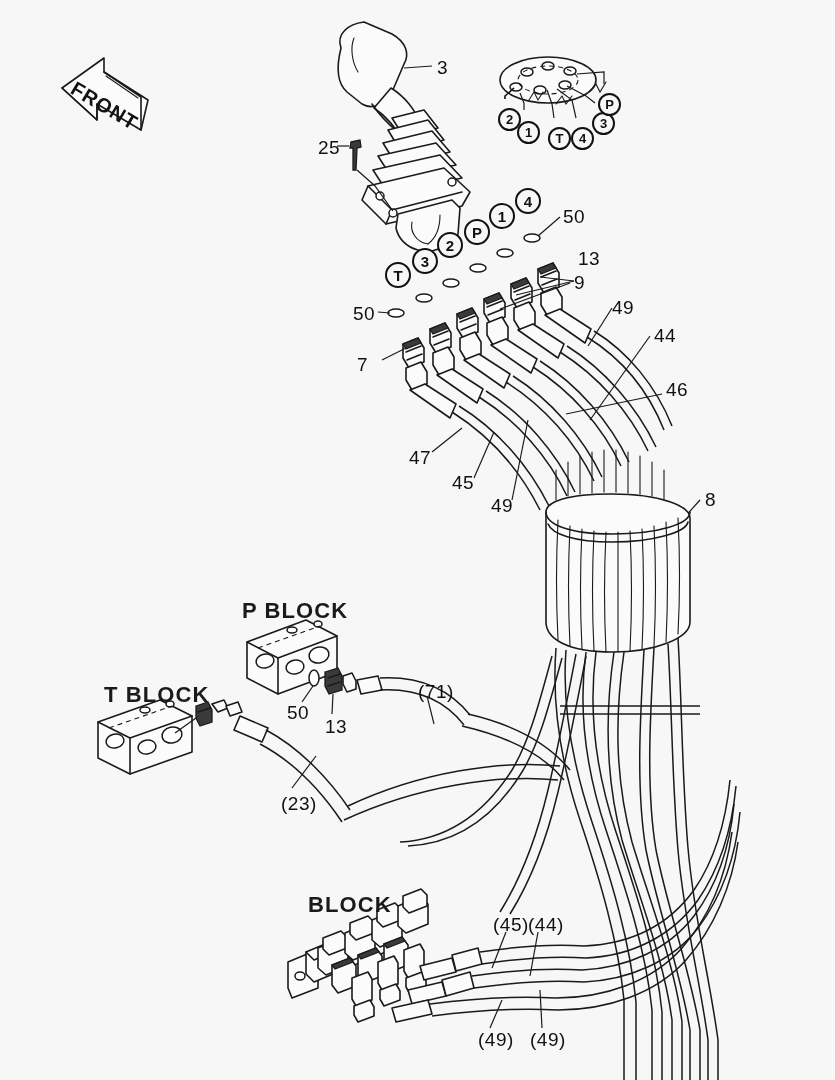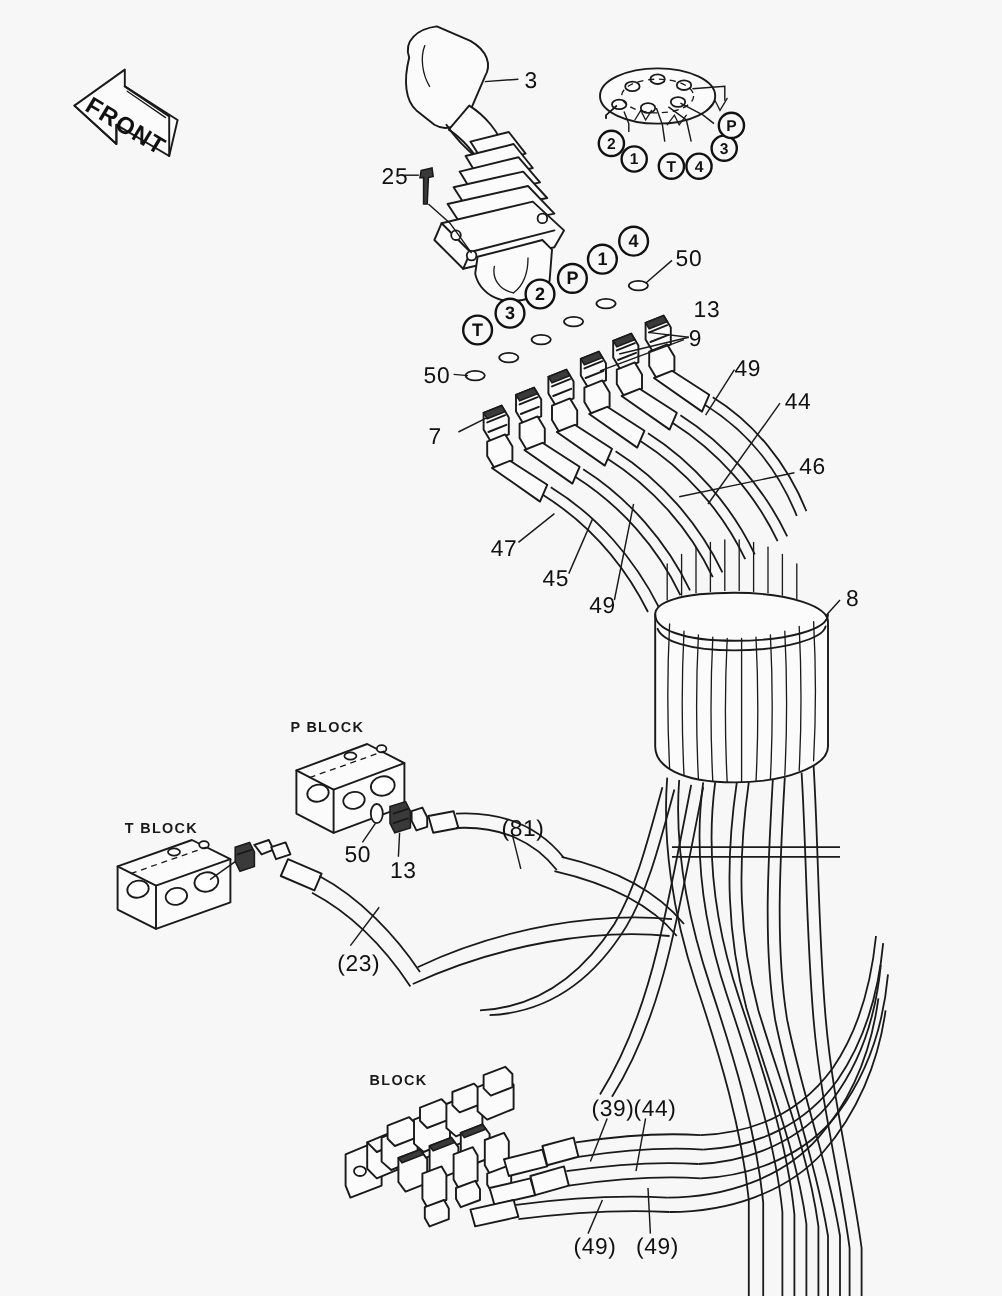--- a/index.html
+++ b/index.html
@@ -15,21 +15,21 @@
   .lbl{
     position:absolute;
     font-family:"Liberation Sans",sans-serif;
     color:#111;
     white-space:nowrap;
     line-height:1;
     user-select:none;
   }
   .lbl-num{font-size:19px;font-weight:400;letter-spacing:.5px;}
   .lbl-par{font-size:19px;font-weight:400;letter-spacing:.5px;}
-  .lbl-block{font-size:12px;font-weight:700;letter-spacing:1.1px;color:#1a1a1a;}
+  .lbl-block{font-size:22px;font-weight:700;letter-spacing:1.1px;color:#1a1a1a;}
   .circ{
     position:absolute;
     width:26px;height:26px;
     border:2px solid #111;
     border-radius:50%;
     background:#f7f7f7;
     display:flex;align-items:center;justify-content:center;
     font-family:"Liberation Sans",sans-serif;
     font-size:15px;font-weight:700;color:#111;
     box-sizing:border-box;
@@ -440,23 +440,23 @@
   <div class="lbl lbl-num" style="left:654px;top:326px;text-align:center;">44</div>
   <div class="lbl lbl-num" style="left:666px;top:380px;">46</div>
   <div class="lbl lbl-num" style="left:353px;top:304px;">50</div>
   <div class="lbl lbl-num" style="left:357px;top:355px;">7</div>
   <div class="lbl lbl-num" style="left:409px;top:448px;">47</div>
   <div class="lbl lbl-num" style="left:452px;top:473px;text-align:center;">45</div>
   <div class="lbl lbl-num" style="left:491px;top:496px;">49</div>
   <div class="lbl lbl-num" style="left:705px;top:490px;">8</div>
   <div class="lbl lbl-num" style="left:287px;top:703px;">50</div>
   <div class="lbl lbl-num" style="left:325px;top:717px;">13</div>
-  <div class="lbl lbl-par" style="left:418px;top:682px;">(81)</div>
+  <div class="lbl lbl-par" style="left:418px;top:682px;">(71)</div>
   <div class="lbl lbl-par" style="left:281px;top:794px;">(23)</div>
-  <div class="lbl lbl-par" style="left:493px;top:915px;">(39)</div>
+  <div class="lbl lbl-par" style="left:493px;top:915px;">(45)</div>
   <div class="lbl lbl-par" style="left:528px;top:915px;">(44)</div>
   <div class="lbl lbl-par" style="left:478px;top:1030px;">(49)</div>
   <div class="lbl lbl-par" style="left:530px;top:1030px;">(49)</div>
 
   <div class="lbl" style="left:78px;top:78px;font-size:20px;font-weight:700;letter-spacing:1px;
               transform:rotate(31deg);transform-origin:left top;color:#111;">FRONT</div>
 
 </div>
 
 </body></html>

